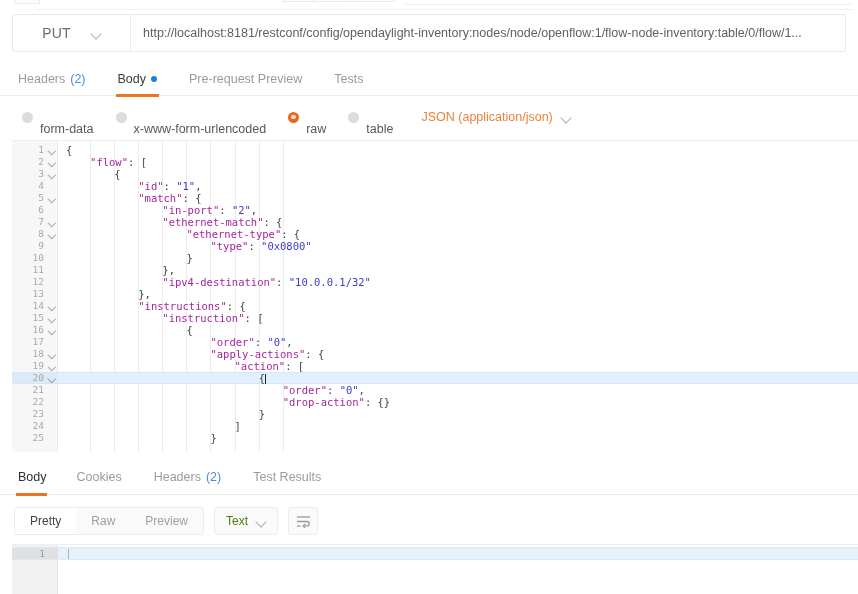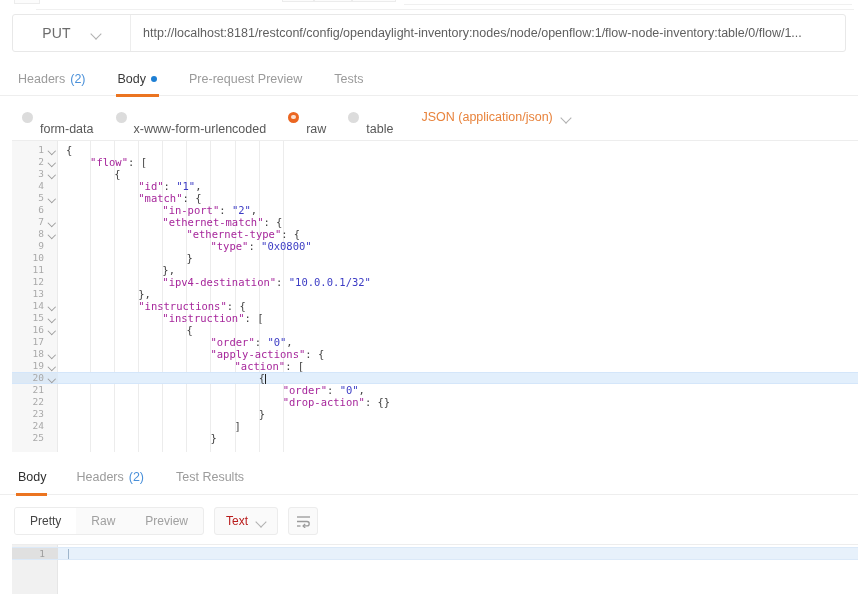--- a/index.html
+++ b/index.html
@@ -158,21 +158,21 @@
     border: 1px solid #ececec; border-radius: 3px; background: #fafafa; overflow: hidden;
   }
   .seg-btn {
     height: 28px; display: flex; align-items: center; padding: 0 15px;
     font-size: 12px; color: #a0a0a0; cursor: pointer;
   }
   .seg-btn.active { color: #454545; background: #ffffff; }
   .sel-box {
     display: flex; align-items: center; gap: 9px; height: 28px; padding: 0 11px;
     border: 1px solid #ececec; border-radius: 3px; background: #fafafa;
-    font-size: 12px; color: #b91c1c; cursor: pointer;
+    font-size: 12px; color: #4d7c0f; cursor: pointer;
   }
   .icon-btn {
     width: 30px; height: 28px; border: 1px solid #ececec; border-radius: 3px;
     background: #fafafa; display: flex; align-items: center; justify-content: center;
     cursor: pointer;
   }
 
   .resp-editor {
     position: absolute; left: 12px; top: 544px; width: 846px; height: 50px;
     border-top: 1px solid #ededed; background: #fff; overflow: hidden;
@@ -340,20 +340,23 @@
           <div class="cl" style="top: 291px; padding-left: 152.48px;"><span class="p">}</span></div>
         </div>
     </div>
   </div>
 
   <div class="resp-tabs">
     <div class="resp-tab active">
       <span>Body</span>
     </div>
     <div class="resp-tab">
+      <span>Cookies</span>
+    </div>
+    <div class="resp-tab">
       <span>Headers</span>
       <span class="paren">(2)</span>
     </div>
     <div class="resp-tab">
       <span>Test Results</span>
     </div>
   </div>
 
   <div class="resp-toolbar">
     <div class="seg">

